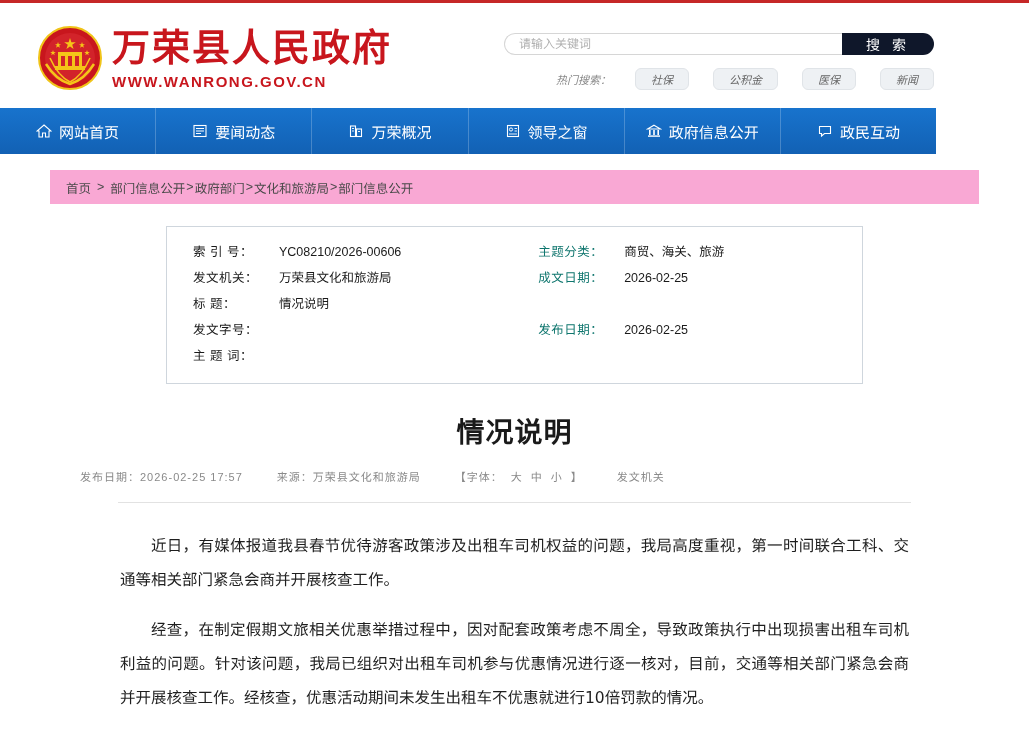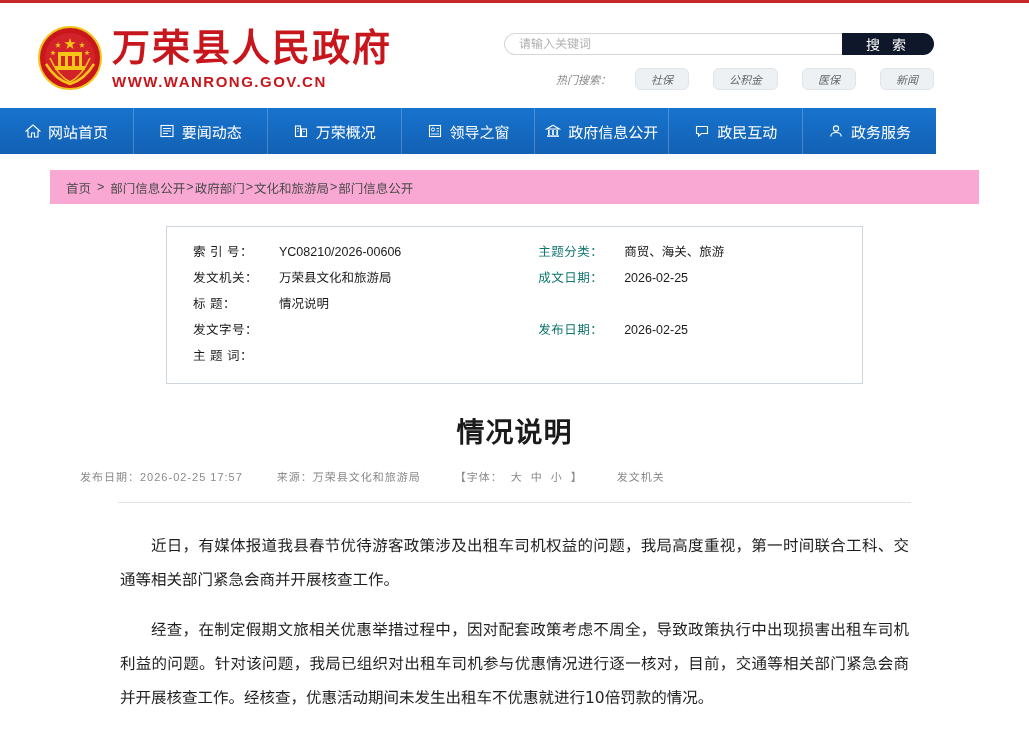--- a/index.html
+++ b/index.html
@@ -332,29 +332,20 @@
 
   <div class="nav-item">
     <span class="nav-ico">
       <svg width="16" height="16" viewBox="0 0 16 16">
           <path d="M2.5 3.5 h11 v7 h-6 l-3 2.5 v-2.5 h-2 z" fill="none" stroke="#fff" stroke-width="1.1"></path>
         </svg>
     </span>
     <span>政民互动</span>
   </div>
 
-  <div class="nav-item">
-    <span class="nav-ico">
-      <svg width="16" height="16" viewBox="0 0 16 16">
-          <circle cx="8" cy="5.5" r="2.6" fill="none" stroke="#fff" stroke-width="1.1"></circle>
-          <path d="M2.8 13.5 q0 -4 5.2 -4 q5.2 0 5.2 4" fill="none" stroke="#fff" stroke-width="1.1"></path>
-        </svg>
-    </span>
-    <span>政务服务</span>
-  </div>
 </div>
 
 <div class="crumb-wrap">
   <div class="crumb">
     <a>首页</a>
     <span style="margin:0 6px;">&gt;</span>
     <a>部门信息公开</a>
     <span style="margin:0 1px;">&gt;</span>
     <a>政府部门</a>
     <span style="margin:0 1px;">&gt;</span>

